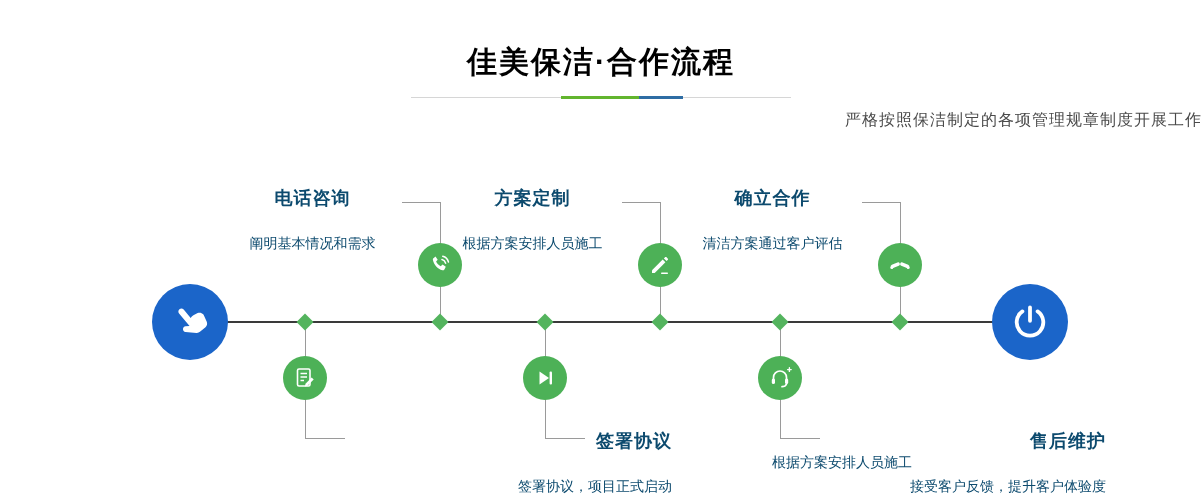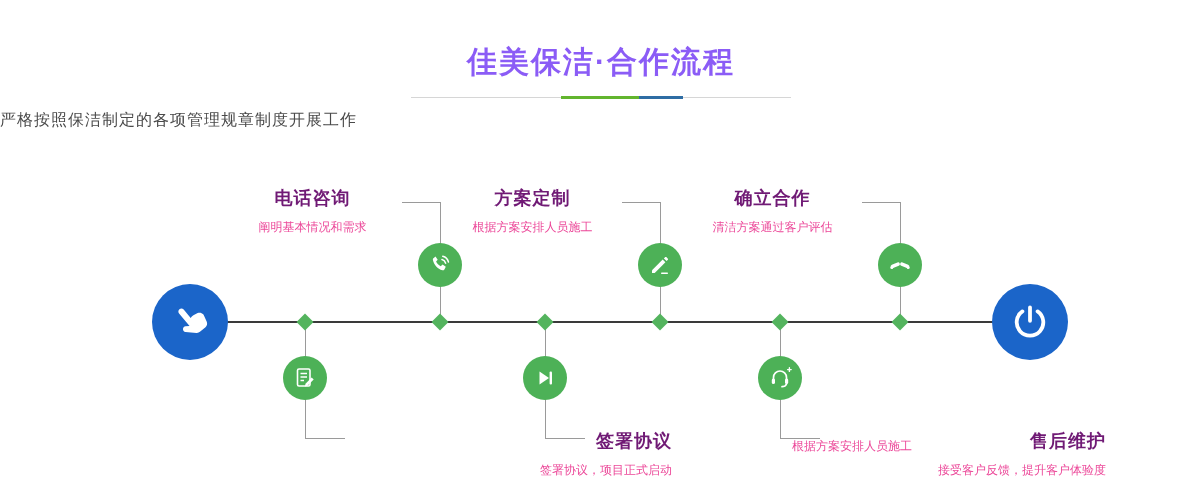--- a/index.html
+++ b/index.html
@@ -1,36 +1,36 @@
 <!DOCTYPE html>
 <html><head>
 <meta charset="utf-8">
 <style>
   *{margin:0;padding:0;box-sizing:border-box}
   html,body{width:1202px;height:502px}
   body{background:#ffffff;font-family:"Liberation Sans","DejaVu Sans",sans-serif;position:relative;overflow:hidden}
   .canvas{position:absolute;inset:0}
-  .title{position:absolute;top:42px;left:0;right:0;text-align:center;font-size:30px;font-weight:bold;color:#8b5cf6;letter-spacing:2px}
+  .title{position:absolute;top:42px;left:0;right:0;text-align:center;font-size:30px;font-weight:bold;color:#000000;letter-spacing:2px}
   .divider{position:absolute;top:97px;left:411px;width:380px;height:1px;background:#d6d6d6}
   .divider .seg{position:absolute;top:-1px;height:3px;display:block}
   .seg-green{left:150px;width:78px;background:#62b52e}
   .seg-blue{left:228px;width:44px;background:#2e6da4}
-  .subtitle{position:absolute;top:110px;left:0;right:0;text-align:left;font-size:16px;color:#4a4a4a;letter-spacing:1px}
+  .subtitle{position:absolute;top:110px;left:0;right:0;text-align:right;font-size:16px;color:#4a4a4a;letter-spacing:1px}
   .mainline{position:absolute;left:190px;top:321px;width:840px;height:2px;background:#3a3a3a;z-index:1}
   .vconn{position:absolute;width:1px;background:#9a9a9a;z-index:2}
   .hconn{position:absolute;height:1px;background:#9a9a9a;z-index:2}
   .diamond{position:absolute;width:12px;height:12px;background:#54b45e;transform:rotate(45deg);z-index:3}
   .node{position:absolute;width:44px;height:44px;border-radius:50%;background:#4db157;display:flex;align-items:center;justify-content:center;z-index:4}
   .node svg{width:24px;height:24px;display:block}
   .bignode{position:absolute;width:76px;height:76px;border-radius:50%;background:#1b65c9;display:flex;align-items:center;justify-content:center;z-index:4;top:284px}
   .bignode svg{width:38px;height:38px;display:block}
   .hand-rot{transform:rotate(-40deg)}
   .label{position:absolute;z-index:2}
-  .label .t{font-size:18px;font-weight:bold;color:#701a75;letter-spacing:1px}
-  .label .d{margin-top:9px;font-size:12px;color:#ec4899}
+  .label .t{font-size:18px;font-weight:bold;color:#0c4a6e;letter-spacing:1px}
+  .label .d{margin-top:25px;font-size:14px;color:#0c4a6e}
   .top-label{text-align:center;width:175px}
   .bottom-label{text-align:right;width:320px}
 </style>
 </head>
 <body>
 
 <div class="canvas">
 
   <h1 class="title">佳美保洁·合作流程</h1>
 

